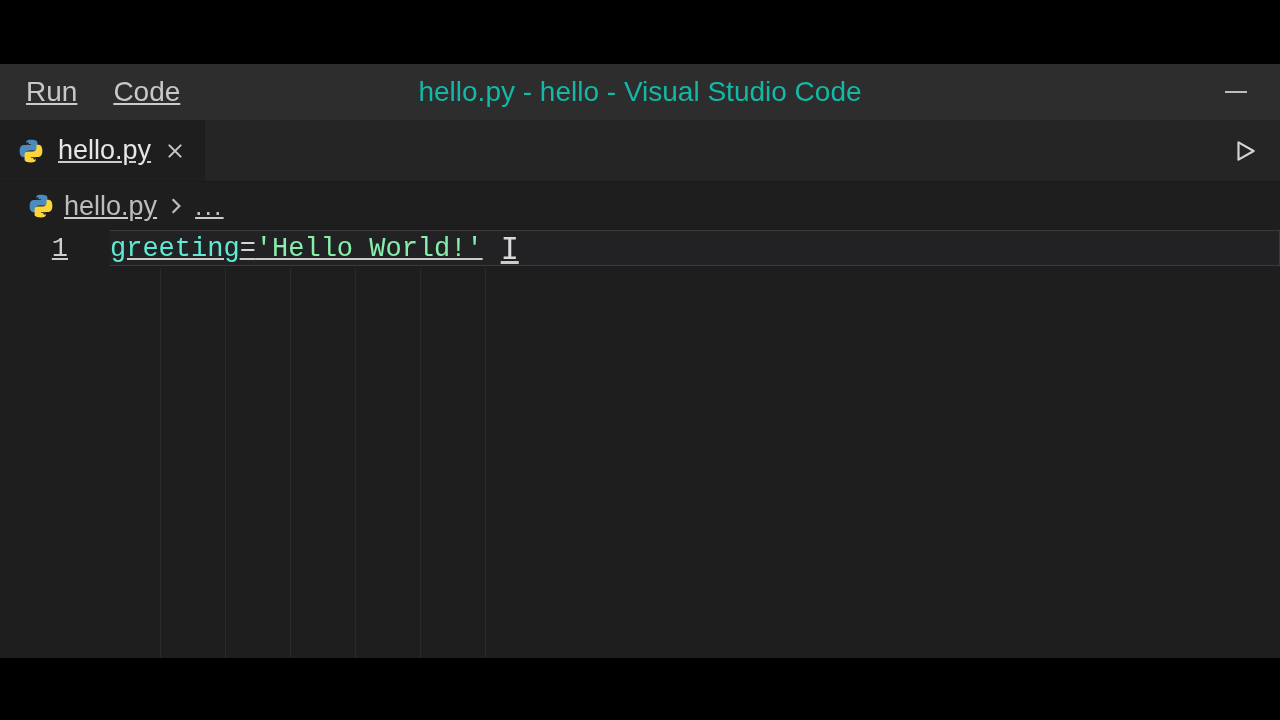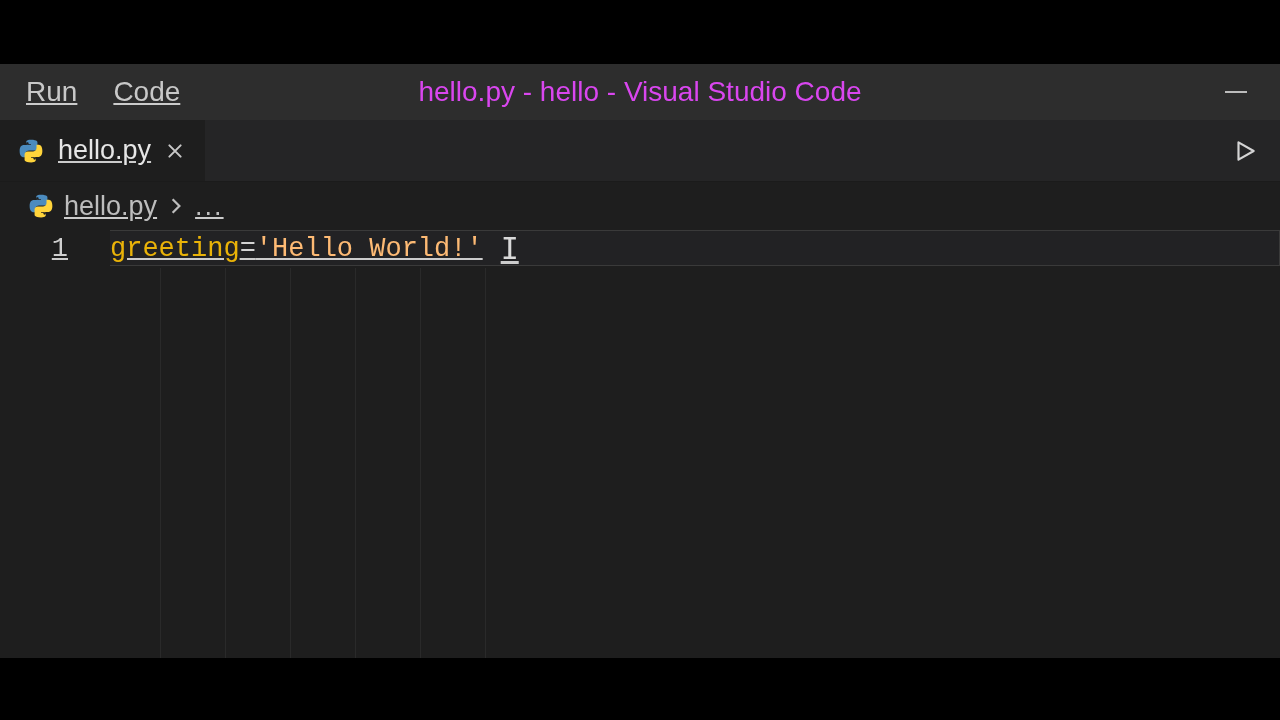--- a/index.html
+++ b/index.html
@@ -41,21 +41,21 @@
     font-size: 28px;
     color: #c8c8c8;
     padding: 4px 8px;
     cursor: default;
   }
   .window-title {
     position: absolute;
     left: 0; right: 0;
     text-align: center;
     font-size: 28px;
-    color: #d946ef;
+    color: #14b8a6;
     pointer-events: none;
   }
   .win-controls {
     margin-left: auto;
     display: flex;
     align-items: center;
     padding-right: 30px;
     gap: 30px;
   }
   .min-btn {
@@ -151,23 +151,23 @@
   }
   .code-line-bg {
     position: absolute;
     left: 110px;
     right: 0;
     height: 36px;
     background: #222224;
     border: 1px solid #3a3a3a;
     border-left: none;
   }
-  .tok-var   { color: #eab308; }
+  .tok-var   { color: #5eead4; }
   .tok-op    { color: #d4d4d4; }
-  .tok-str   { color: #fdba74; }
+  .tok-str   { color: #86efac; }
   .sp { color:#d4d4d4; }
   .cursor {
     margin-left: 18px;
     font-family: Consolas, monospace;
     color: #d9d9d9;
     font-size: 30px;
     line-height: 1;
   }
   
   .guides {

